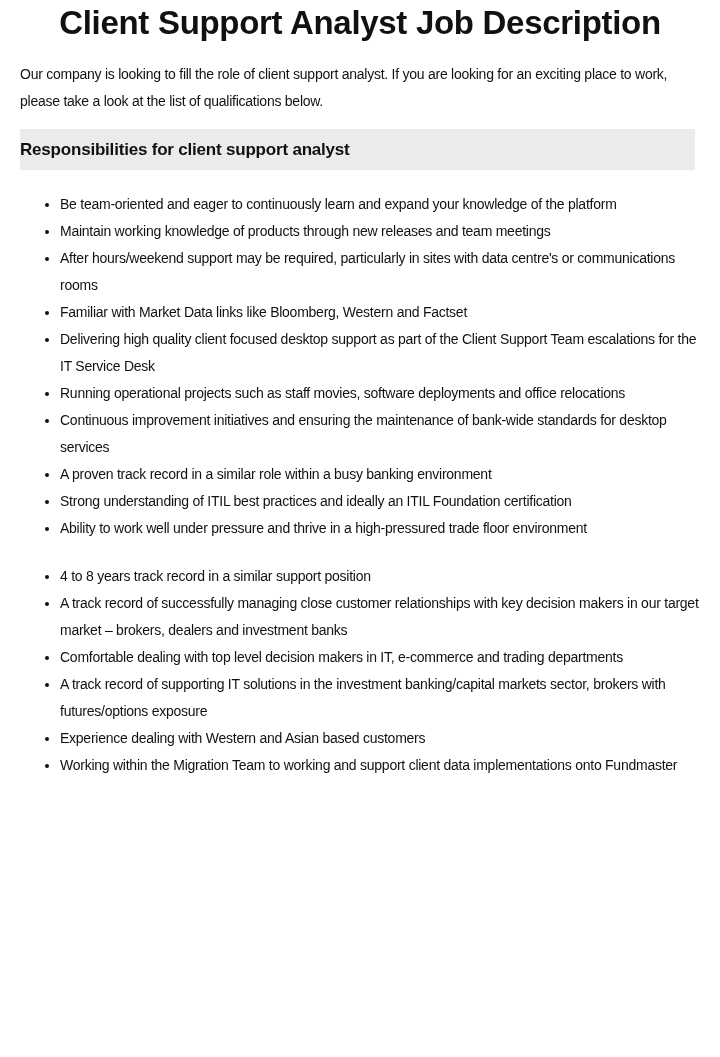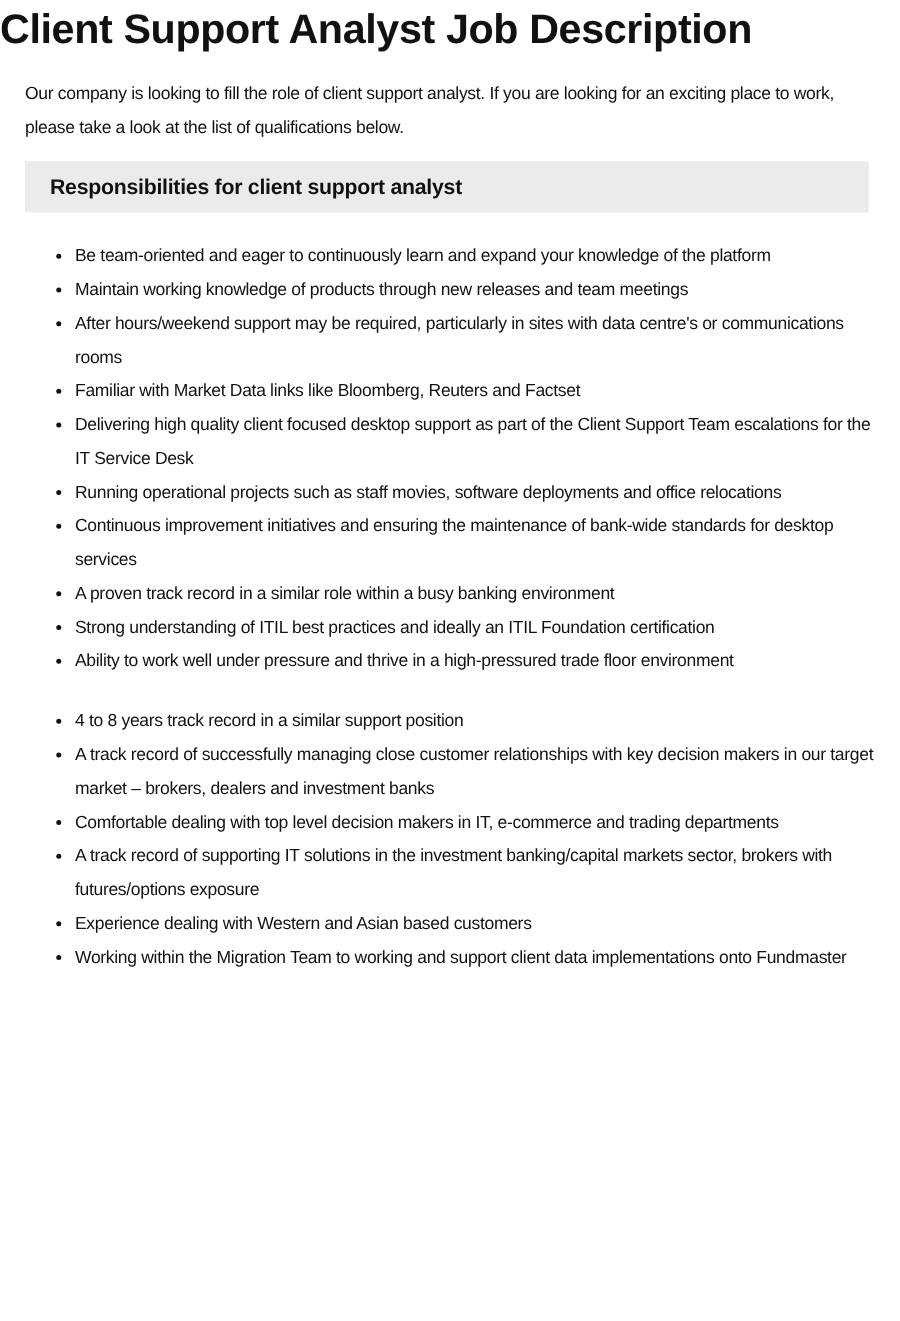--- a/index.html
+++ b/index.html
@@ -4,34 +4,33 @@
 <style>
   html, body { margin: 0; padding: 0; background: #ffffff; }
   body {
     width: 720px; height: 1057px; overflow: hidden;
     font-family: "Liberation Sans", "DejaVu Sans", sans-serif;
     color: #111111;
   }
   .page { position: relative; width: 720px; }
   h1 {
     margin: 0; padding-top: 2px;
-    text-align: left;
+    text-align: center;
     font-size: 33px; font-weight: bold; letter-spacing: -0.3px;
     line-height: 42px; height: 46px;
   }
   .intro {
     margin: 13px 20px 0 20px;
     font-size: 14px; line-height: 27px;
     letter-spacing: -0.25px;
   }
   .section-bar {
     margin: 14px 25px 0 20px;
     background: #ebebeb;
     height: 41px;
-    padding-left: 20px;
     box-sizing: border-box;
     display: flex; align-items: center;
     font-size: 17px; font-weight: bold;
     letter-spacing: -0.2px;
   }
   ul {
     margin: 21px 20px 0 20px;
     padding: 0 0 0 40px;
     font-size: 14px; line-height: 27px;
     letter-spacing: -0.25px;
@@ -44,21 +43,21 @@
 
 <div class="page">
   <h1>Client Support Analyst Job Description</h1>
   <p class="intro">Our company is looking to fill the role of client support analyst. If you are looking for an exciting place to work, please take a look at the list of qualifications below.</p>
 
   <div class="section-bar">Responsibilities for client support analyst</div>
   <ul>
     <li>Be team-oriented and eager to continuously learn and expand your knowledge of the platform</li>
     <li>Maintain working knowledge of products through new releases and team meetings</li>
     <li>After hours/weekend support may be required, particularly in sites with data centre's or communications rooms</li>
-    <li>Familiar with Market Data links like Bloomberg, Reuters and Factset</li>
+    <li>Familiar with Market Data links like Bloomberg, Western and Factset</li>
     <li>Delivering high quality client focused desktop support as part of the Client Support Team escalations for the IT Service Desk</li>
     <li>Running operational projects such as staff movies, software deployments and office relocations</li>
     <li>Continuous improvement initiatives and ensuring the maintenance of bank-wide standards for desktop services</li>
     <li>A proven track record in a similar role within a busy banking environment</li>
     <li>Strong understanding of ITIL best practices and ideally an ITIL Foundation certification</li>
     <li>Ability to work well under pressure and thrive in a high-pressured trade floor environment</li>
   </ul>
 
   <ul>
     <li>4 to 8 years track record in a similar support position</li>

